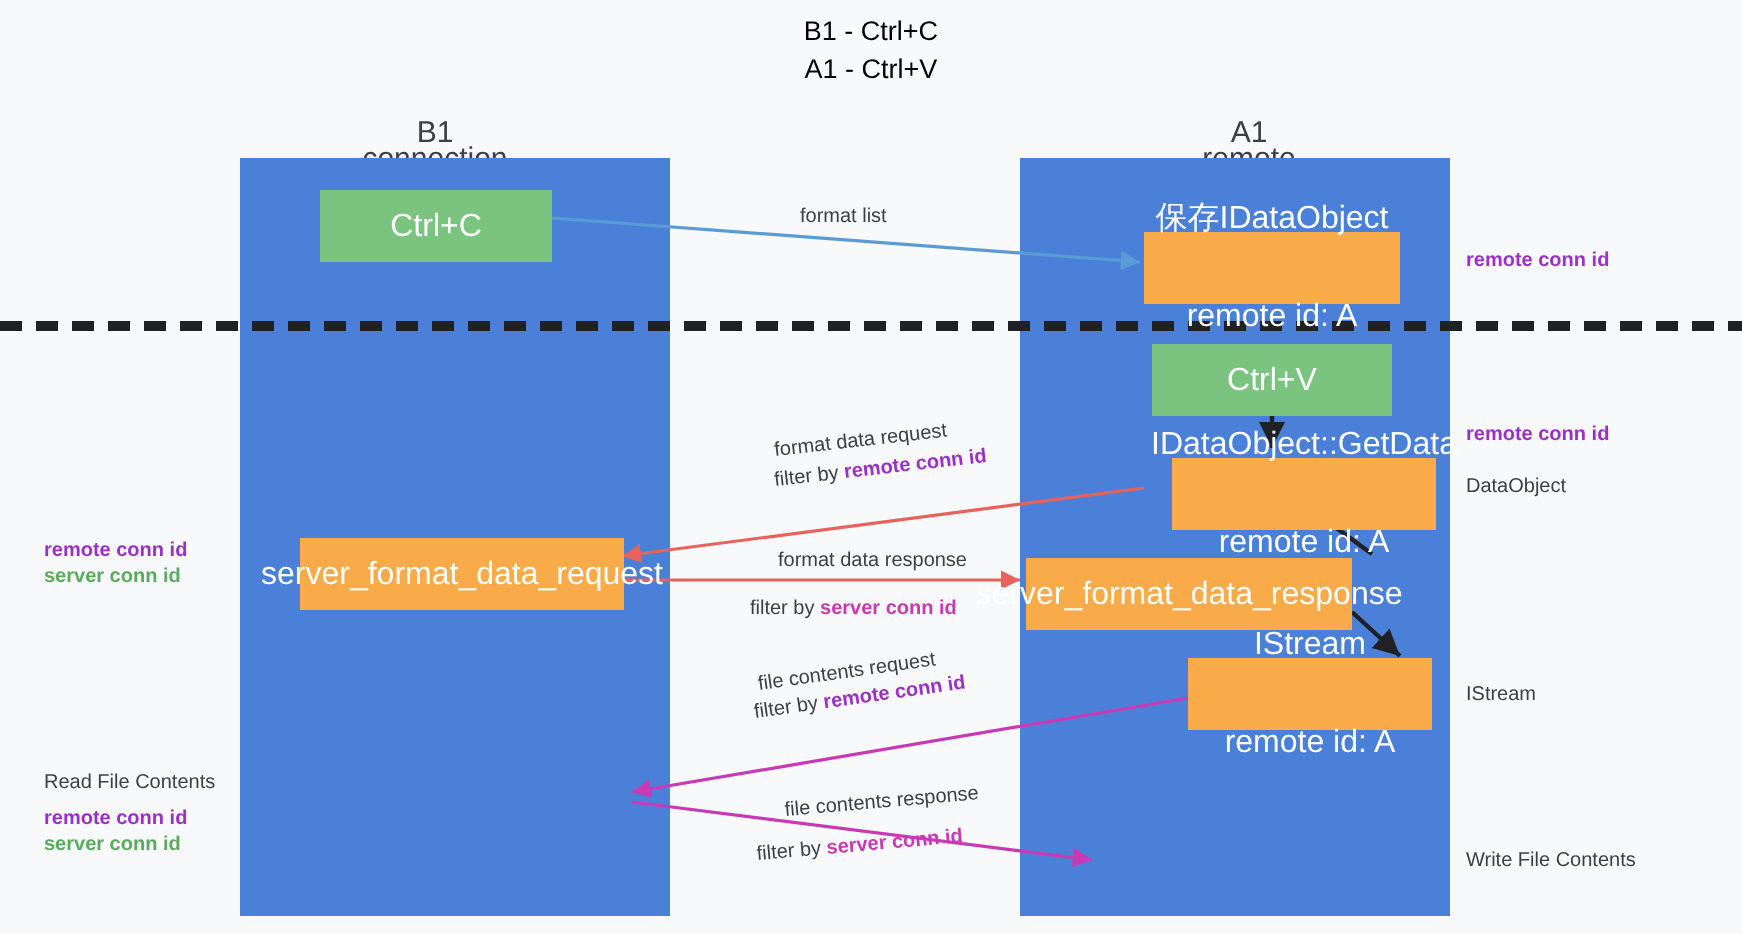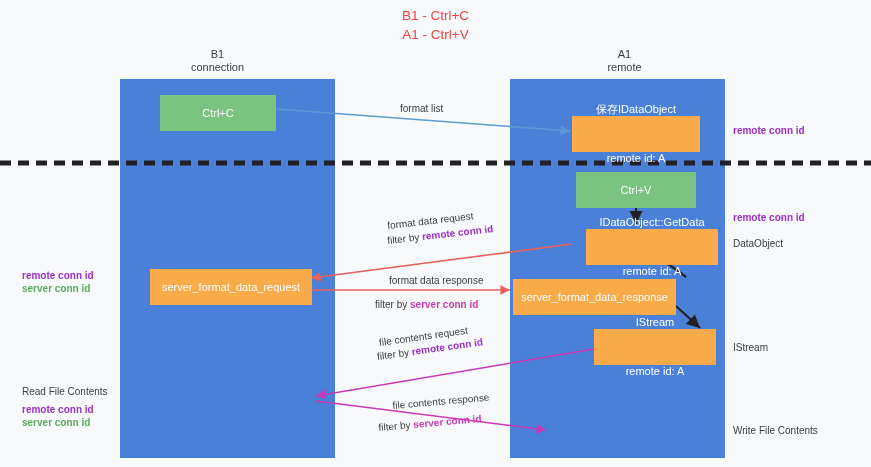--- a/index.html
+++ b/index.html
@@ -8,47 +8,47 @@
     background:#f8f9fa;
     font-family:"Liberation Sans","DejaVu Sans",sans-serif;
     overflow:hidden;
     position:relative;
     color:#3c4043;
   }
   #stage{position:absolute;left:0;top:0;width:871px;height:467px;}
 
   
   .lane{position:absolute;background:#4a80d8;}
-  .lane-head{position:absolute;text-align:center;font-size:11px;line-height:13px;color:#3c4043;}
+  .lane-head{position:absolute;text-align:center;font-size:15px;line-height:13px;color:#3c4043;margin-top:12px;}
 
   
   .box{
     position:absolute;
     display:flex;align-items:center;justify-content:center;
     text-align:center;
     color:#ffffff;
-    font-size:11px;
+    font-size:16px;
     line-height:13px;
     box-sizing:border-box;
     padding:18px 4px;
   }
   .box.green{background:#7bc47f;}
   .box.orange{background:#f9ab4a;gap:36px;}
 
   
   .lbl{position:absolute;font-size:10px;line-height:13px;white-space:nowrap;}
   .lbl.dark{color:#3c4043;}
   .lbl.purple{color:#9b30c8;font-weight:bold;}
   .lbl.green{color:#5aab5e;font-weight:bold;}
   .lbl.magenta{color:#c83ab4;font-weight:bold;}
   .lbl.rot-neg{transform-origin:left bottom;}
 
   .title{
     position:absolute;left:0;top:6px;width:871px;
-    text-align:center;font-size:13.5px;line-height:19px;color:#ef4444;
+    text-align:center;font-size:13.5px;line-height:19px;color:#000000;
   }
 
   svg.overlay{position:absolute;left:0;top:0;width:871px;height:467px;pointer-events:none;}
 </style>
 </head>
 <body>
 
 <div id="stage">
 
   <div class="title">

